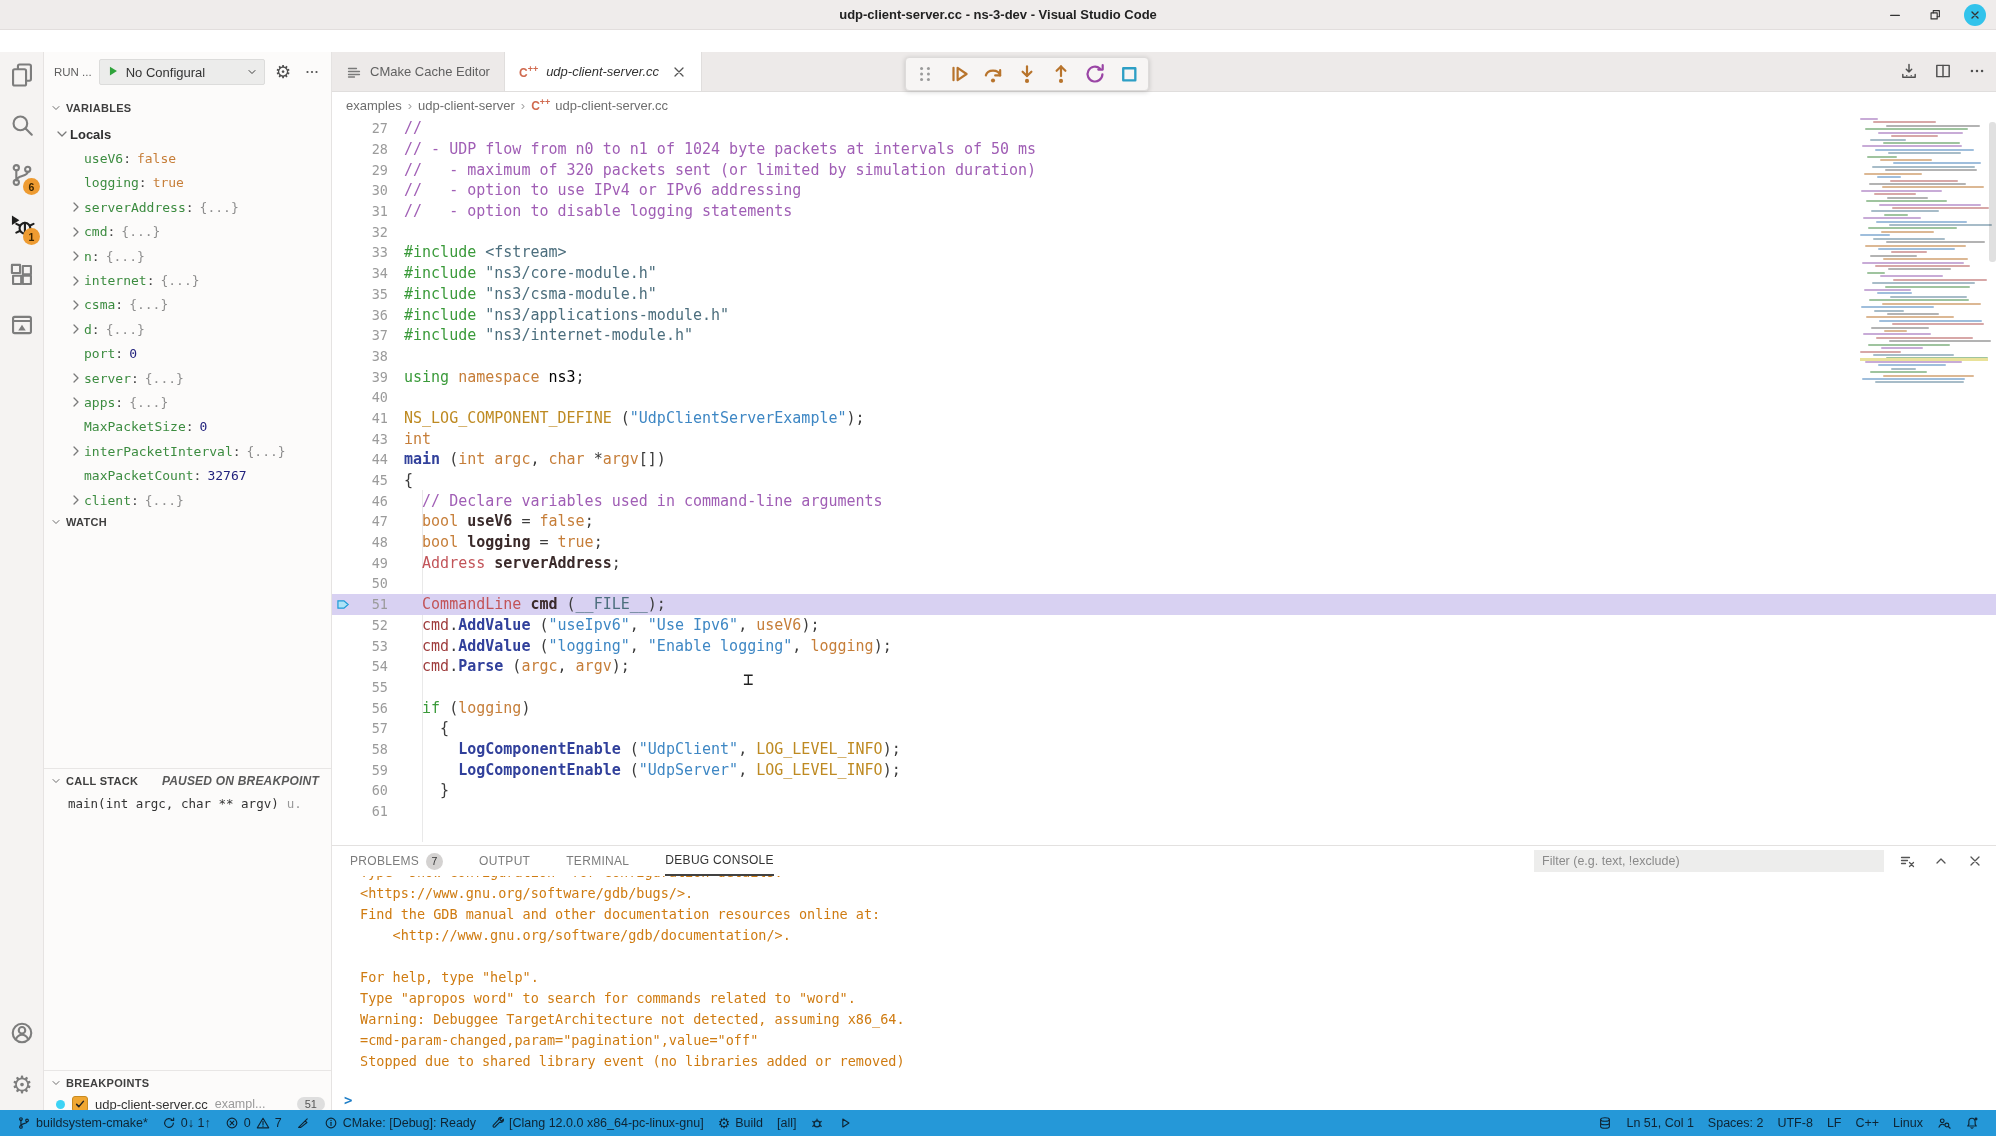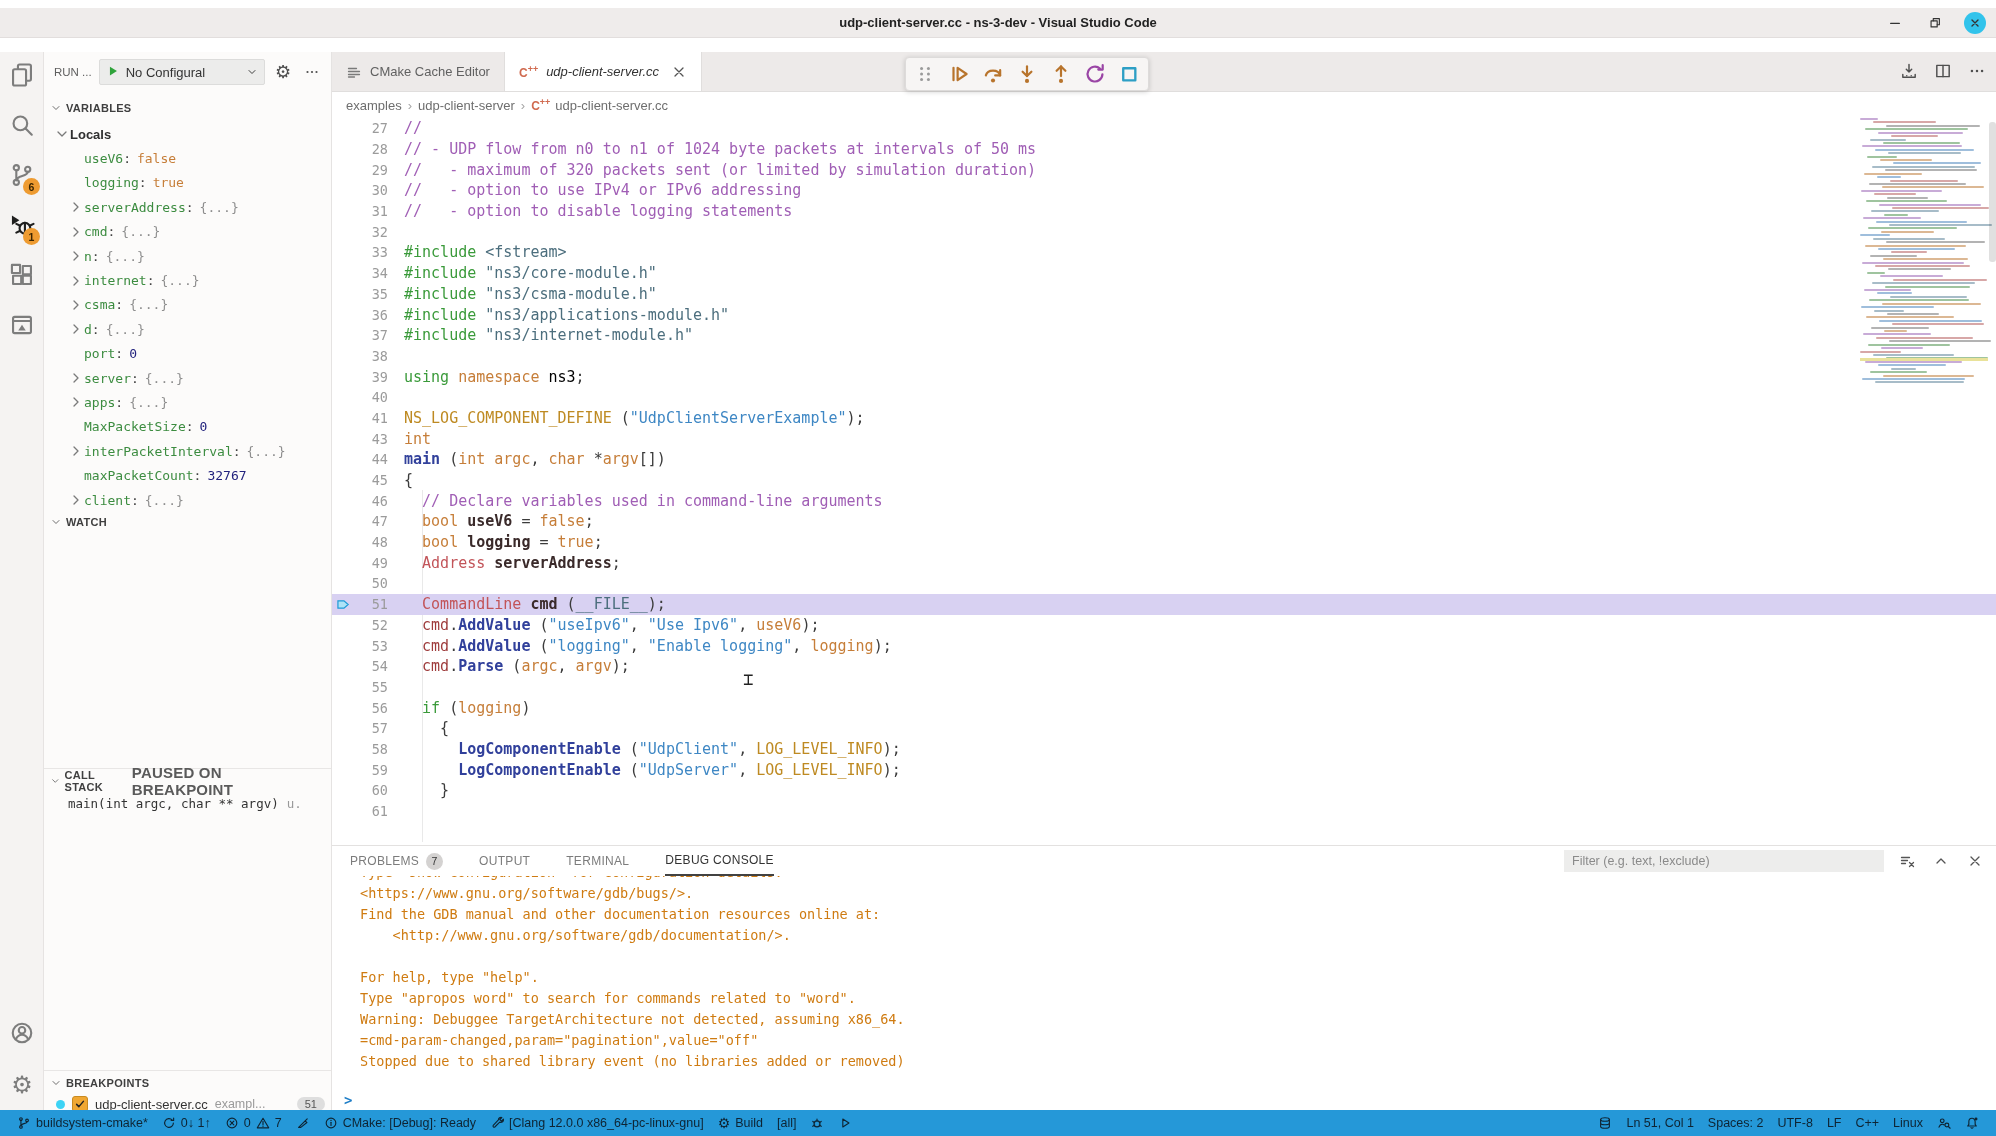--- a/index.html
+++ b/index.html
@@ -1,20 +1,20 @@
 <!DOCTYPE html>
 <html><head>
 <meta charset="utf-8">
 <style>
   * { margin:0; padding:0; box-sizing:border-box; }
   body { font-family:"Liberation Sans", sans-serif; background:#fff; }
   .app { position:relative; width:1996px; height:1136px; overflow:hidden; background:#fff; color:#3b3b3b; }
 
   
-  .titlebar { position:absolute; top:8px; left:0; right:0; height:30px; background:#efeceb; border-bottom:1px solid #e2dedd; display:flex; align-items:center; justify-content:center; }
+  .titlebar { position:absolute; top:0; left:0; right:0; height:30px; background:#efeceb; border-bottom:1px solid #e2dedd; display:flex; align-items:center; justify-content:center; }
   .titlebar .title { font-size:13px; font-weight:bold; color:#222; }
   .win-controls { position:absolute; right:10px; top:0; height:30px; display:flex; align-items:center; gap:18px; }
   .win-btn { width:22px; height:22px; display:flex; align-items:center; justify-content:center; color:#333; }
   .win-btn.close { background:#32c3eb; border-radius:50%; }
 
   
   .menubar { position:absolute; top:30px; left:0; right:0; height:22px; background:#f7f5f4; display:flex; align-items:center; padding-left:6px; }
   .menubar span { font-size:13.5px; padding:0 10px; color:#2f2f2f; cursor:default; }
 
   
@@ -39,21 +39,21 @@
   .sect-border { border-top:1px solid #e8e6e5; }
   .var-rows { position:absolute; top:70px; left:0; right:0; }
   .var-row { height:24.4px; display:flex; align-items:center; font-family:"DejaVu Sans Mono", monospace; font-size:13px; }
   .var-row .chev { width:16px; color:#7a7a7a; display:flex; justify-content:center; }
   .vname { color:#3c8c40; }
   .vname.bold { color:#2f2f2f; font-weight:bold; font-family:"Liberation Sans",sans-serif; }
   .vcolon { color:#444; margin-right:6px; }
   .vval.orange { color:#c67e39; }
   .vval.navy { color:#23237e; }
   .vval.gray { color:#8e8e8e; }
-  .cs-badge { margin-left:auto; margin-right:28px; font-size:15px; font-weight:bold; color:#5a5a5a; letter-spacing:.2px; }
+  .cs-badge { margin-left:auto; margin-right:12px; font-size:12px; font-weight:bold; color:#5a5a5a; letter-spacing:.2px;font-style:italic; }
   .cs-frame { position:absolute; left:24px; right:8px; font-family:"DejaVu Sans Mono", monospace; font-size:12.5px; color:#333; white-space:nowrap; overflow:hidden; }
   .cs-frame .suffix { color:#999; margin-left:8px; }
   .bp-row { position:absolute; left:12px; right:6px; display:flex; align-items:center; gap:7px; }
   .bp-dot { width:9px; height:9px; border-radius:50%; background:#3dd3f5; }
   .bp-check { width:16px; height:16px; background:#f0a732; border:1px solid #c98a1f; border-radius:3px; color:#222; display:flex; align-items:center; justify-content:center; }
   .bp-file { font-size:13px; color:#333; }
   .bp-path { font-size:12.5px; color:#9a9a9a; }
   .bp-line { margin-left:auto; background:#dedede; border-radius:9px; font-size:11px; color:#555; padding:1px 8px; }
 
   
@@ -100,21 +100,21 @@
   .scroll-thumb { position:absolute; top:4px; right:0; width:7px; height:140px; background:rgba(0,0,0,.12); border-radius:3px; }
   .ibeam { position:absolute; left:411px; top:551px; color:#222; font-size:17px; z-index:5; font-family:"DejaVu Sans Mono",monospace; }
 
   
   .panel { position:absolute; left:0; right:0; bottom:0; height:265px; background:#fff; border-top:1px solid #e3e1e0; }
   .panel-header { height:30px; display:flex; align-items:center; padding:0 10px 0 18px; gap:26px; }
   .ptab { font-size:12px; letter-spacing:.3px; color:#7c7c7c; display:flex; align-items:center; gap:7px; height:30px; }
   .ptab.active { color:#333; border-bottom:2px solid #424242; }
   .ptab .pbadge { background:#d4d2d1; color:#333; border-radius:50%; width:17px; height:17px; font-size:10.5px; display:flex; align-items:center; justify-content:center; }
   .panel-right { margin-left:auto; display:flex; align-items:center; gap:12px; }
-  .filter-input { width:320px; height:22px; background:#ededec; border:none; font-size:12.5px; padding:0 8px; color:#333; font-family:"Liberation Sans",sans-serif; }
+  .filter-input { width:350px; height:22px; background:#ededec; border:none; font-size:12.5px; padding:0 8px; color:#333; font-family:"Liberation Sans",sans-serif; }
   .filter-input::placeholder { color:#8a8a8a; }
   .panel-right .icon-btn { color:#555; }
   .panel-body { position:relative; height:234px; overflow:hidden; }
   .console-lines { margin-top:-12px; padding-left:28px; }
   .console-line { height:21px; font-family:"DejaVu Sans Mono", monospace; font-size:13.5px; color:#cf7b11; white-space:pre; }
   .prompt-row { position:absolute; left:12px; bottom:2px; font-family:"DejaVu Sans Mono", monospace; font-size:14px; font-weight:bold; color:#1f7ec7; }
 
   
   .statusbar { position:absolute; left:0; right:0; bottom:0; height:26px; background:#2598d8; color:#0e2433; display:flex; align-items:center; font-size:12.5px; padding:0 10px; }
   .sb-group { display:flex; align-items:center; gap:5px; padding:0 7px; height:26px; }

